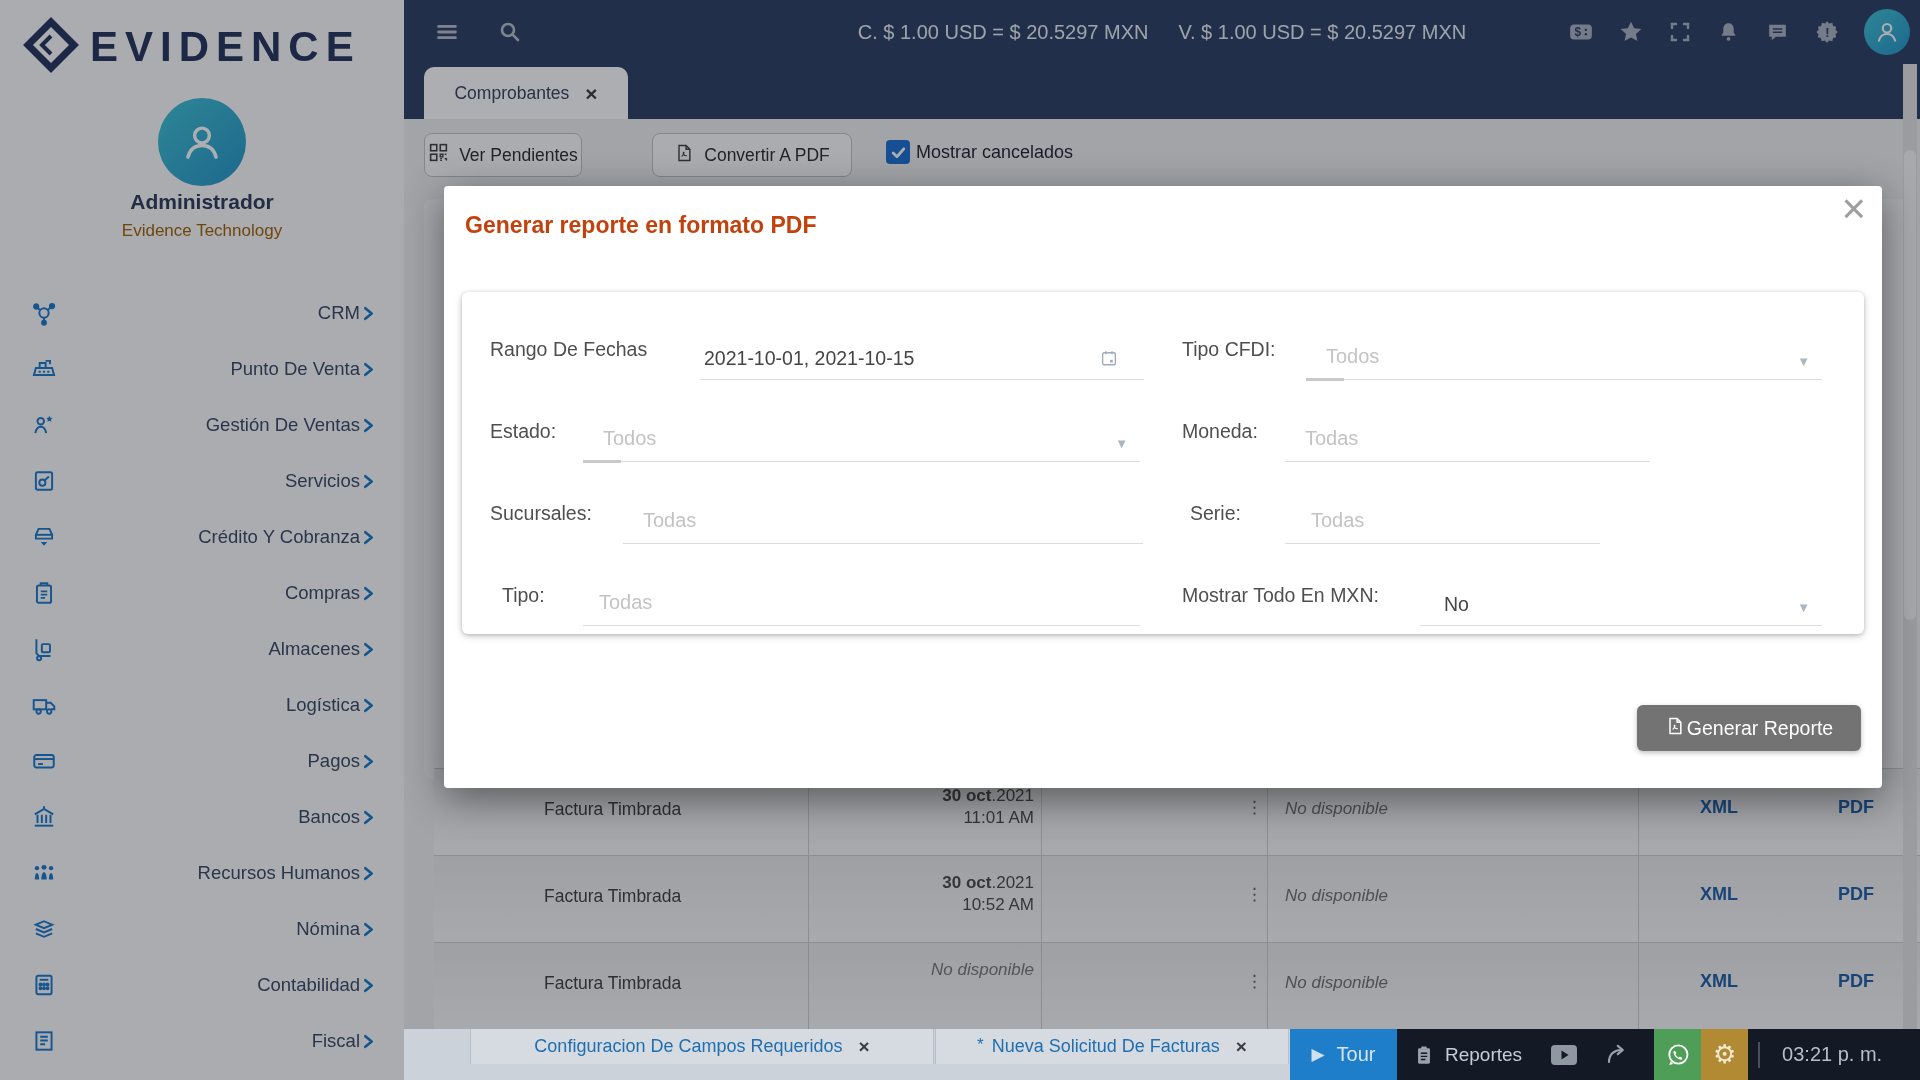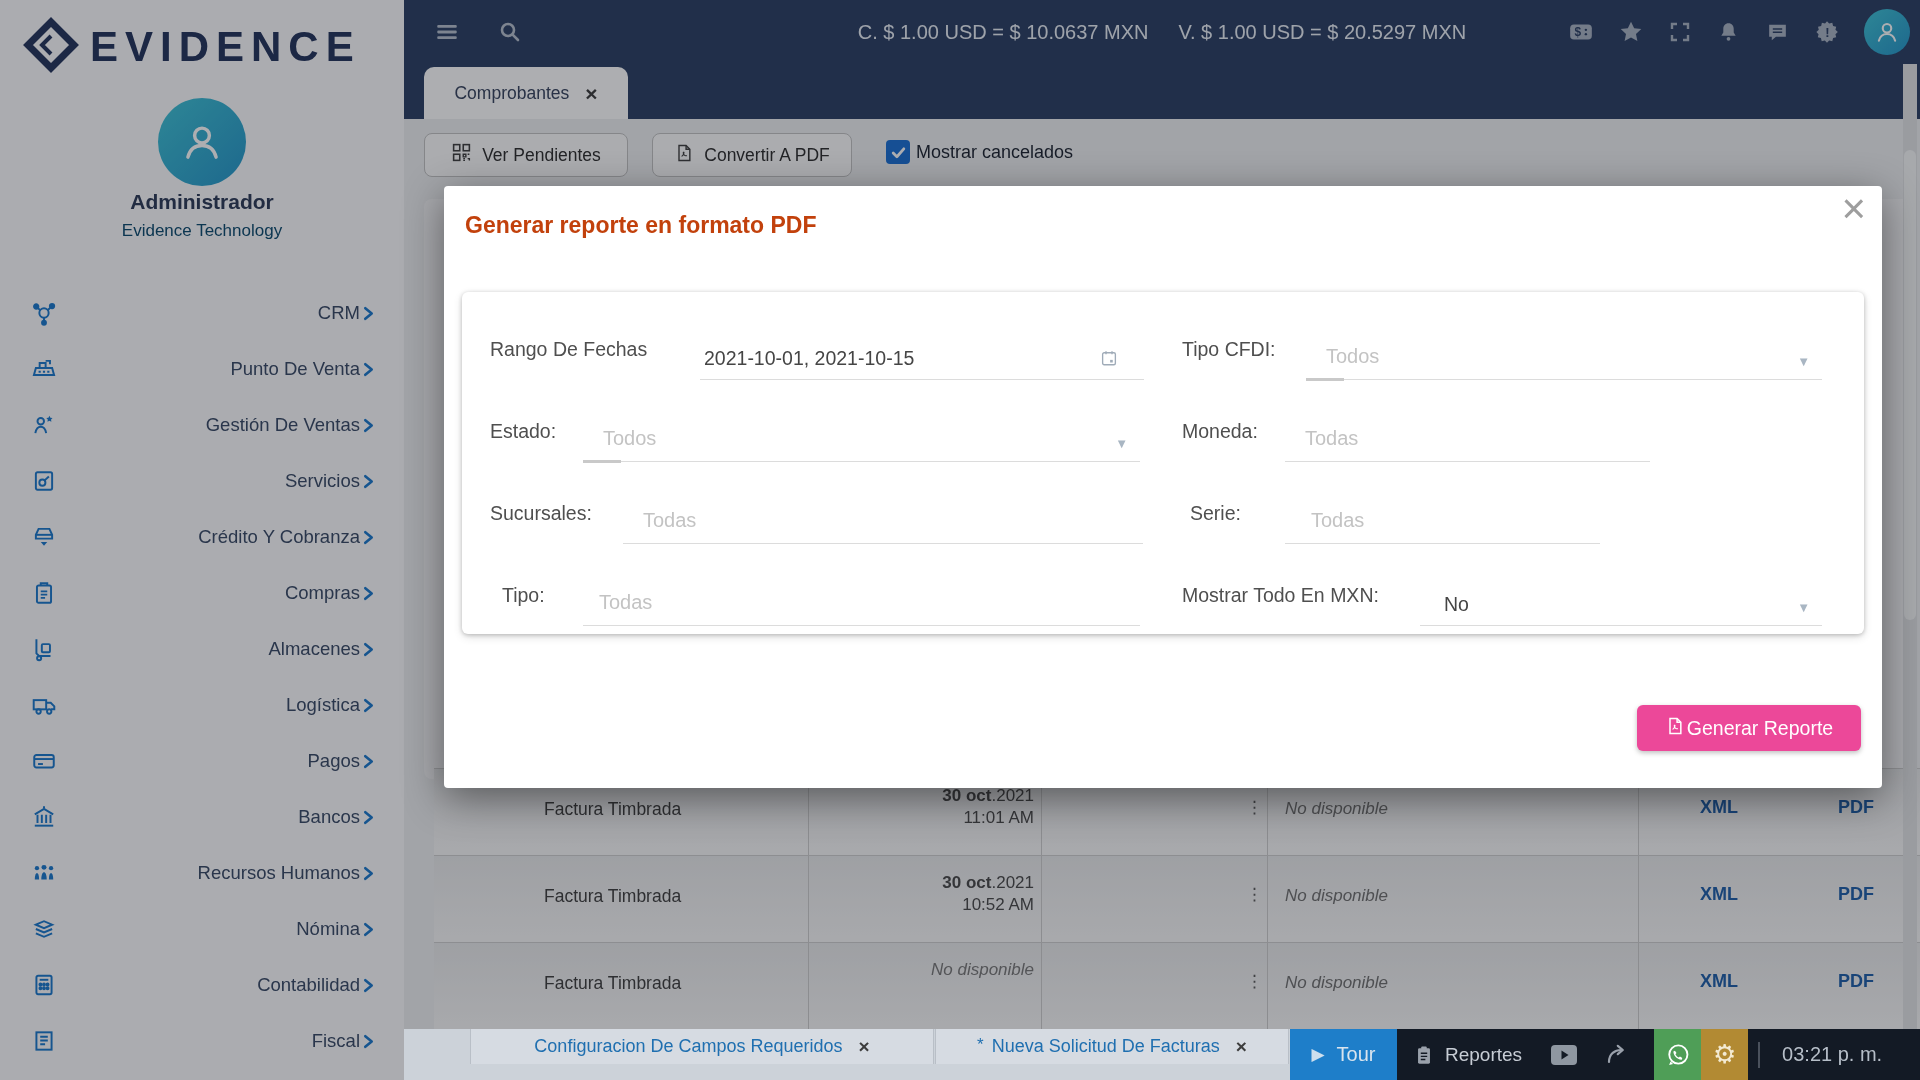--- a/index.html
+++ b/index.html
@@ -6,21 +6,21 @@
   *{box-sizing:border-box;font-family:"Liberation Sans",sans-serif;}
   .screen{position:relative;width:1920px;height:1080px;overflow:hidden;background:#eef0f2;}
 
   
   .sidebar{position:absolute;left:0;top:0;width:404px;height:1080px;background:#fcfcfd;z-index:10;}
   .logo-row{position:absolute;left:22px;top:16px;display:flex;align-items:center;gap:10px;}
   .logo-text{font-size:42px;font-weight:700;letter-spacing:7px;color:#24345c;}
   .side-avatar{position:absolute;left:158px;top:98px;width:88px;height:88px;border-radius:50%;
     background:linear-gradient(135deg,#3fc3d6,#2596c9);display:flex;align-items:center;justify-content:center;}
   .user-name{position:absolute;left:0;top:190px;width:404px;text-align:center;font-size:21px;font-weight:700;color:#2c3a57;}
-  .user-co{position:absolute;left:0;top:221px;width:404px;text-align:center;font-size:17px;color:#0c4a6e;}
+  .user-co{position:absolute;left:0;top:221px;width:404px;text-align:center;font-size:17px;color:#a16207;}
   .nav{position:absolute;left:0;top:285px;width:404px;}
   .nav-item{display:flex;align-items:center;height:56px;padding:0 28px 0 30px;cursor:pointer;}
   .nav-ic{width:28px;height:28px;display:flex;align-items:center;justify-content:center;color:#1a78cc;flex:0 0 28px;}
   .nav-label{margin-left:20px;font-size:18.5px;color:#394a66;flex:1;text-align:right;}
   .nav-chev{width:16px;display:flex;justify-content:flex-end;}
 
   
   .topbar{position:absolute;left:404px;top:0;width:1516px;height:64px;background:#2b3f63;z-index:10;}
   .tb-left{position:absolute;left:30px;top:0;height:64px;display:flex;align-items:center;gap:38px;}
   .tb-rates{position:absolute;left:0;top:0;width:100%;height:64px;display:flex;align-items:center;justify-content:center;gap:30px;
@@ -71,21 +71,21 @@
   .m-close{position:absolute;right:16px;top:2px;font-size:42px;font-weight:400;color:#9e9e9e;cursor:pointer;line-height:1;}
   .m-card{position:absolute;left:18px;top:106px;width:1402px;height:342px;background:#ffffff;border-radius:6px;
     box-shadow:0 1px 4px rgba(0,0,0,0.22),0 3px 10px rgba(0,0,0,0.12);}
   .f-label{position:absolute;font-size:19.5px;color:#4f4f4f;}
   .f-input{position:absolute;height:48px;border-bottom:1px solid #dcdcdc;cursor:pointer;}
   .f-value{position:absolute;left:4px;bottom:9px;font-size:19.5px;color:#454545;white-space:nowrap;}
   .f-ph{position:absolute;left:20px;bottom:11px;font-size:20px;color:#c3c3c3;white-space:nowrap;}
   .f-nub{position:absolute;left:0;bottom:-2px;width:38px;height:3px;background:#c9c9c9;}
   .f-caret{position:absolute;right:12px;bottom:10px;font-size:13px;color:#a9b6c3;}
   .f-cal{position:absolute;right:26px;bottom:8px;color:#9fabb8;}
-  .m-generate{position:absolute;right:21px;top:519px;width:224px;height:46px;background:#ec4899;border-radius:6px;
+  .m-generate{position:absolute;right:21px;top:519px;width:224px;height:46px;background:#737373;border-radius:6px;
     display:flex;align-items:center;justify-content:center;gap:2px;color:#ffffff;font-size:19.5px;cursor:pointer;
     box-shadow:0 2px 5px rgba(0,0,0,0.25);}
 
   
   .bottombar{position:absolute;left:404px;bottom:0;width:1516px;height:51px;background:#ccd2d9;z-index:45;}
   .b-tab{position:absolute;top:0;height:35px;background:#d6dbe2;border-left:1px solid #b9bfc7;border-right:1px solid #b9bfc7;
     display:flex;align-items:center;justify-content:center;gap:16px;cursor:pointer;}
   .b-tab .b-label{font-size:18px;color:#1f6fb0;}
   .b-close{font-size:19px;font-weight:700;color:#3d3d3d;cursor:pointer;}
   .b-star{font-size:17px;color:#1f6fb0;align-self:flex-start;margin-top:6px;margin-right:-8px;}
@@ -379,21 +379,21 @@
           </svg>
       </span>
       <span class="db-ic">
         <svg width="24" height="24" viewBox="0 0 24 24" fill="none" stroke="#b6c0ce" stroke-width="2.6">
             <circle cx="10" cy="10" r="6"></circle>
             <path d="M14.6 14.6 L20 20" stroke-linecap="round"></path>
           </svg>
       </span>
     </div>
     <div class="tb-rates">
-      <span>C. $ 1.00 USD = $ 10.0637 MXN</span>
+      <span>C. $ 1.00 USD = $ 20.5297 MXN</span>
       <span>V. $ 1.00 USD = $ 20.5297 MXN</span>
     </div>
     <div class="tb-icons">
       <span class="db-ic">
         <svg width="26" height="26" viewBox="0 0 24 24">
             <rect x="2" y="5" width="20" height="14" rx="3.5" fill="#a9b3c3"></rect>
             <text x="6" y="16" font-size="11" font-weight="bold" fill="#2b3f63">$</text>
             <circle cx="16.5" cy="10" r="1.1" fill="#2b3f63"></circle>
             <circle cx="16.5" cy="14" r="1.1" fill="#2b3f63"></circle>
           </svg>
@@ -438,21 +438,21 @@
   <div class="tabband">
     <div class="page-tab">
       <span class="t-label">Comprobantes</span>
       <span class="t-close">×</span>
     </div>
   </div>
 
   <main class="content">
     <div class="under-panel"></div>
 
-    <div class="tool-btn" style="left:20px;width:204px;">
+    <div class="tool-btn" style="left:20px;width:158px;">
       <span>
         <svg width="21" height="21" viewBox="0 0 24 24" fill="none" stroke="#3f3f3f" stroke-width="1.8">
           <rect x="3" y="3" width="7" height="7"></rect>
             <rect x="14" y="3" width="7" height="7"></rect>
             <rect x="3" y="14" width="7" height="7"></rect>
           <path d="M14 14 h3 v3 h-3 Z M19 14 h2 M14 19 h2 M19 19 h2 v2 M14 21 h2" stroke-width="1.6"></path>
         </svg>
       </span>
       <span>Ver Pendientes</span>
     </div>

